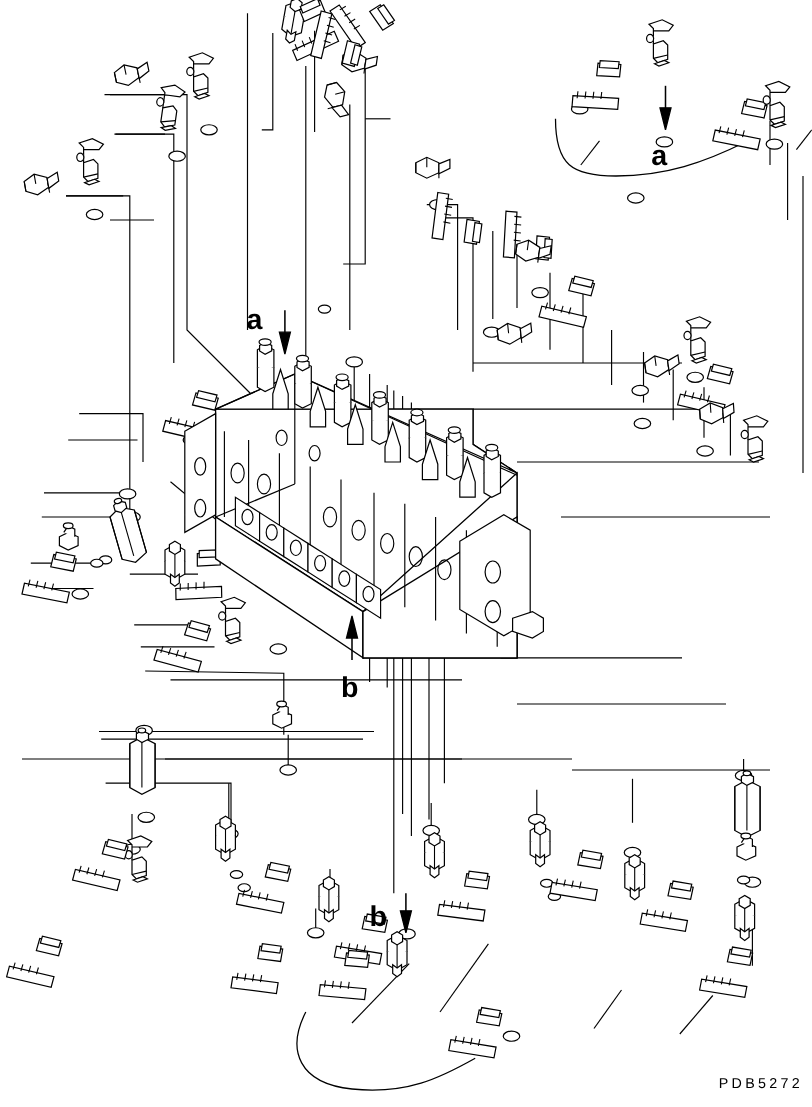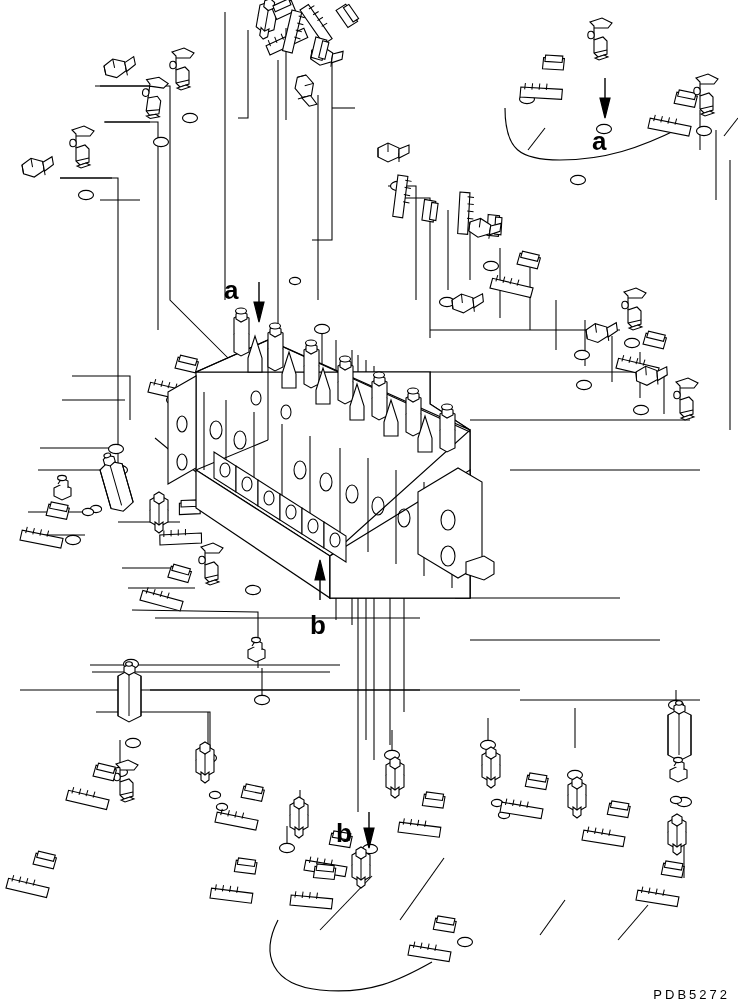--- a/index.html
+++ b/index.html
@@ -4,21 +4,21 @@
 <title>PDB5272</title>
 <style>
   html,body{margin:0;padding:0;background:#ffffff;}
   body{width:738px;height:1006px;position:relative;overflow:hidden;
        font-family:"Liberation Sans",sans-serif;color:#000;}
   #sheet{position:absolute;left:0;top:0;width:738px;height:1006px;background:#fff;}
   #art{position:absolute;left:0;top:0;width:738px;height:1006px;}
   .lbl{position:absolute;font-family:"Liberation Sans",sans-serif;
        font-weight:700;color:#000;line-height:1;}
   .section-label{font-size:26px;}
-  #drawing-number{position:absolute;right:8px;bottom:4px;font-size:13px;
+  #drawing-number{position:absolute;right:8px;bottom:14px;font-size:13px;
        letter-spacing:3px;font-weight:400;font-family:"Liberation Sans",sans-serif;}
 </style>
 </head>
 <body>
 
 <div id="sheet">
 
   <svg id="art" viewBox="0 0 738 1006" xmlns="http://www.w3.org/2000/svg">
     <defs>
       <g id="oring">

